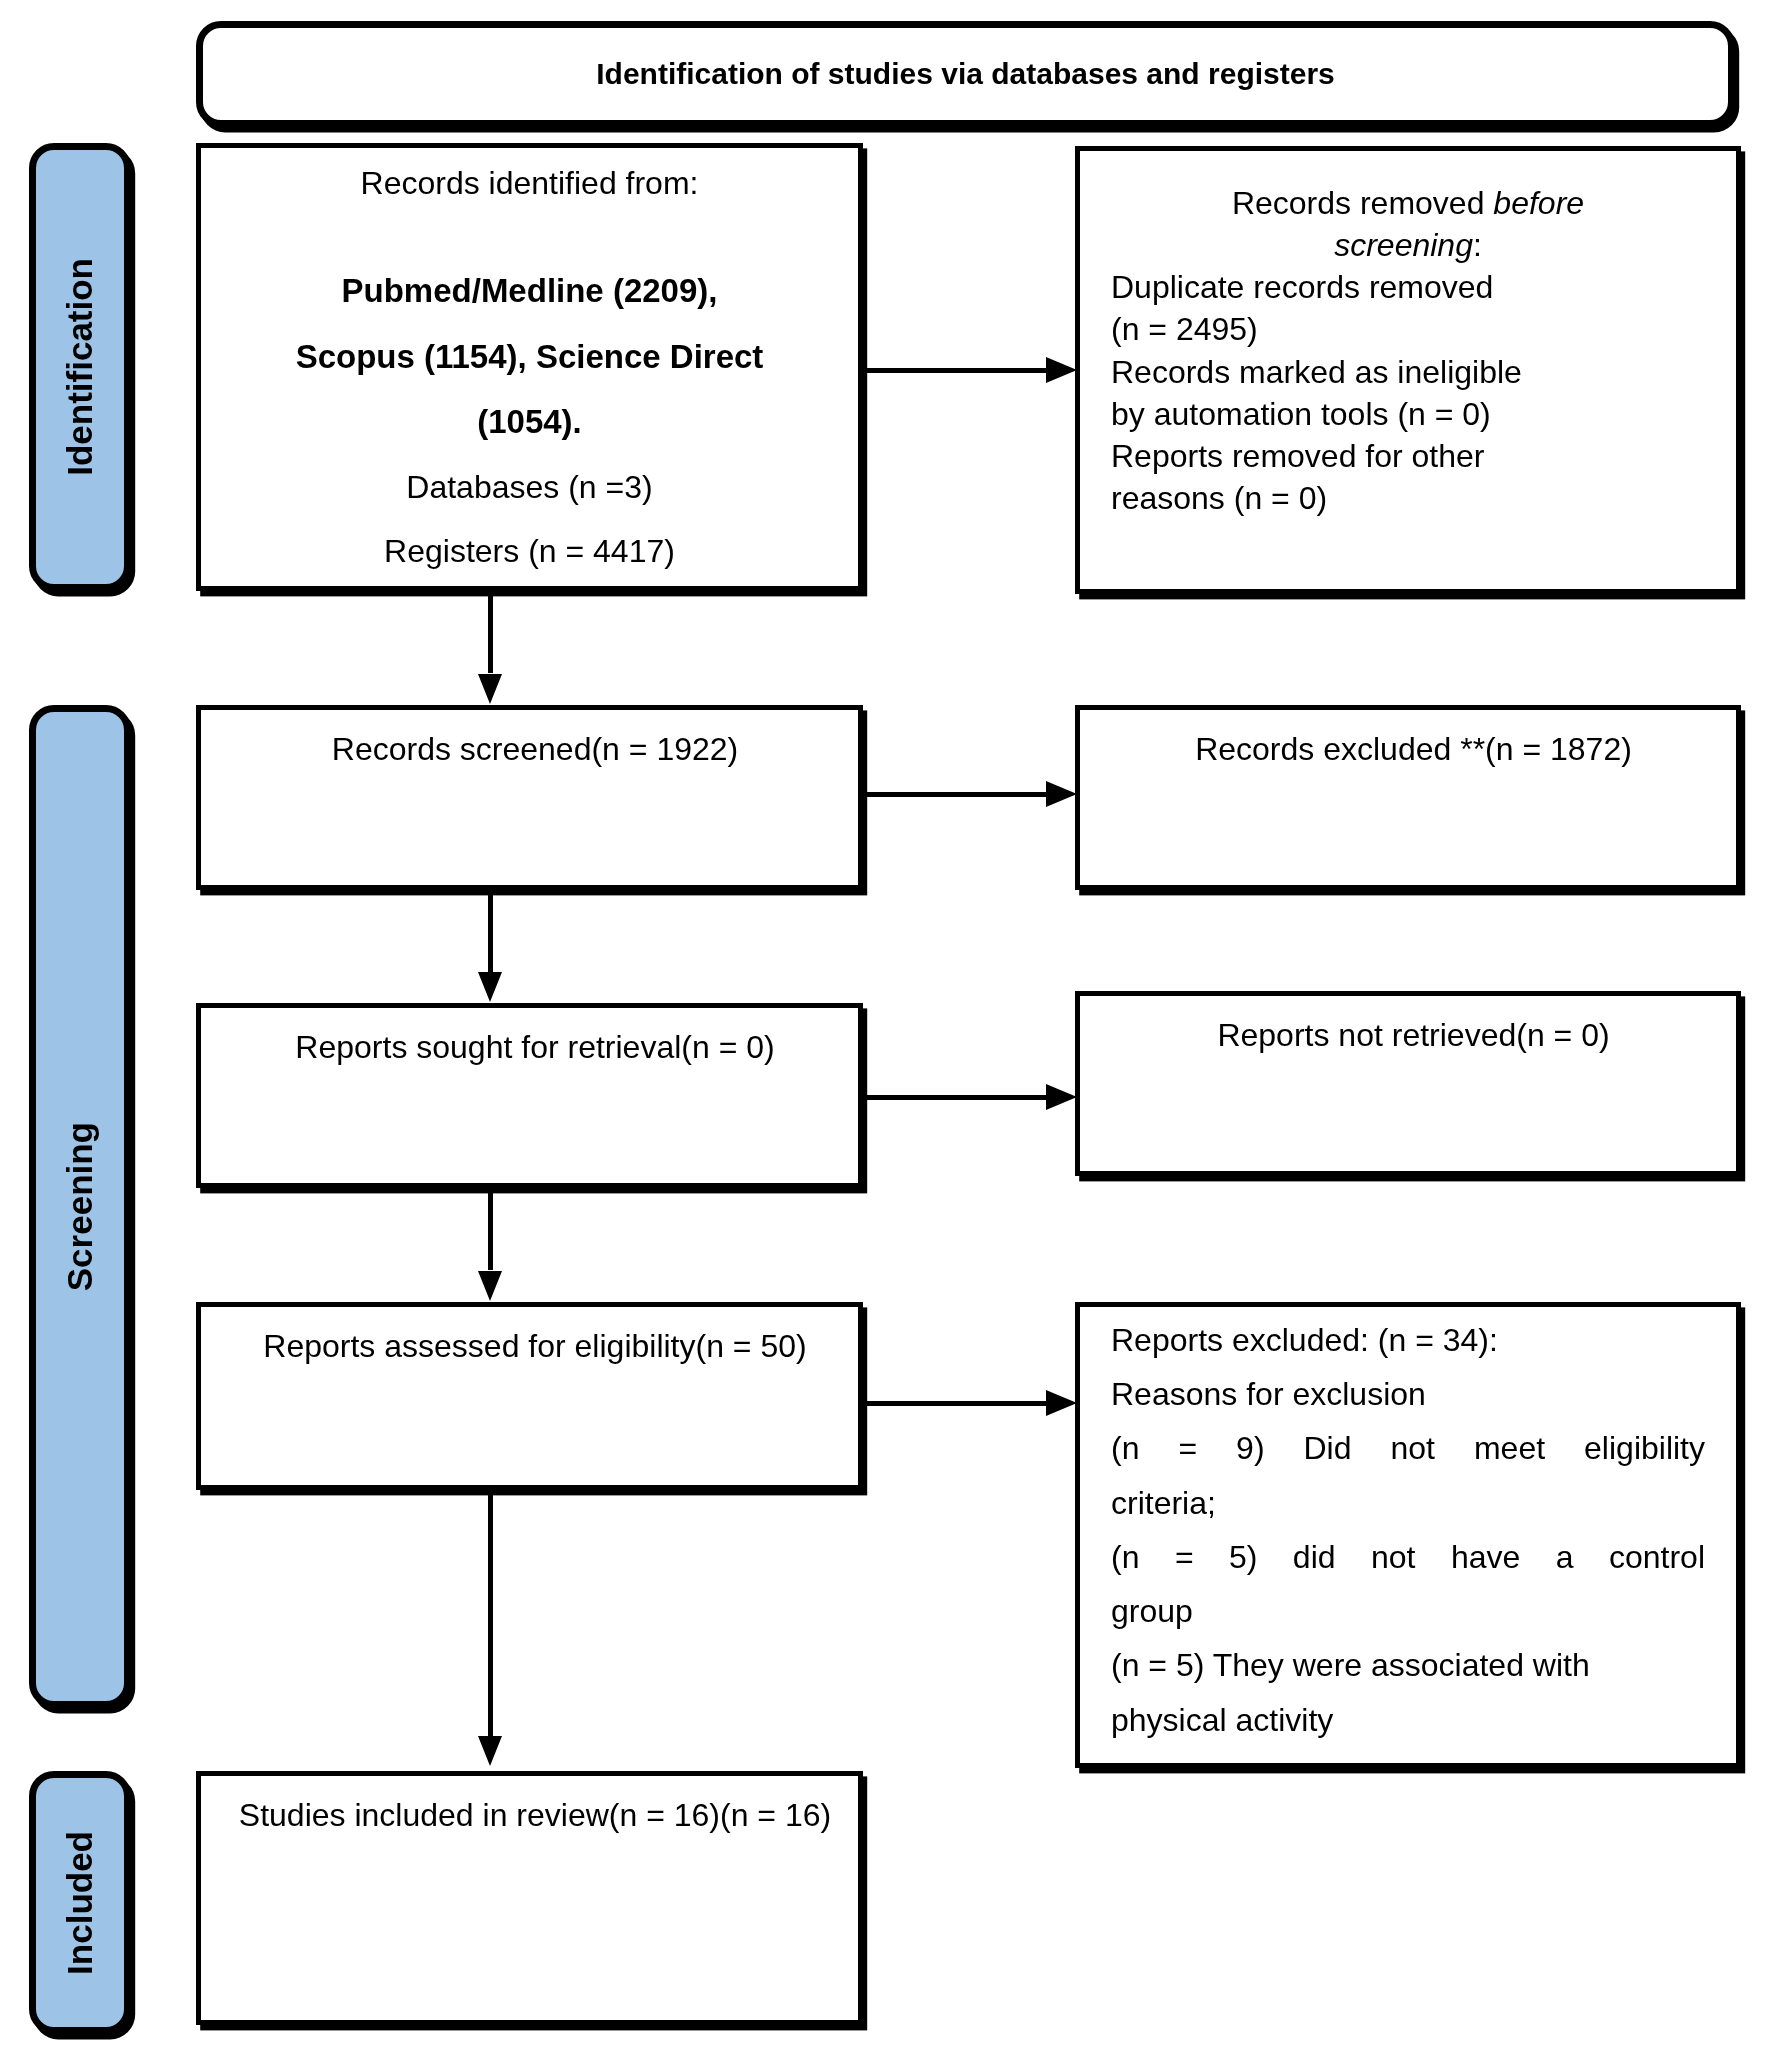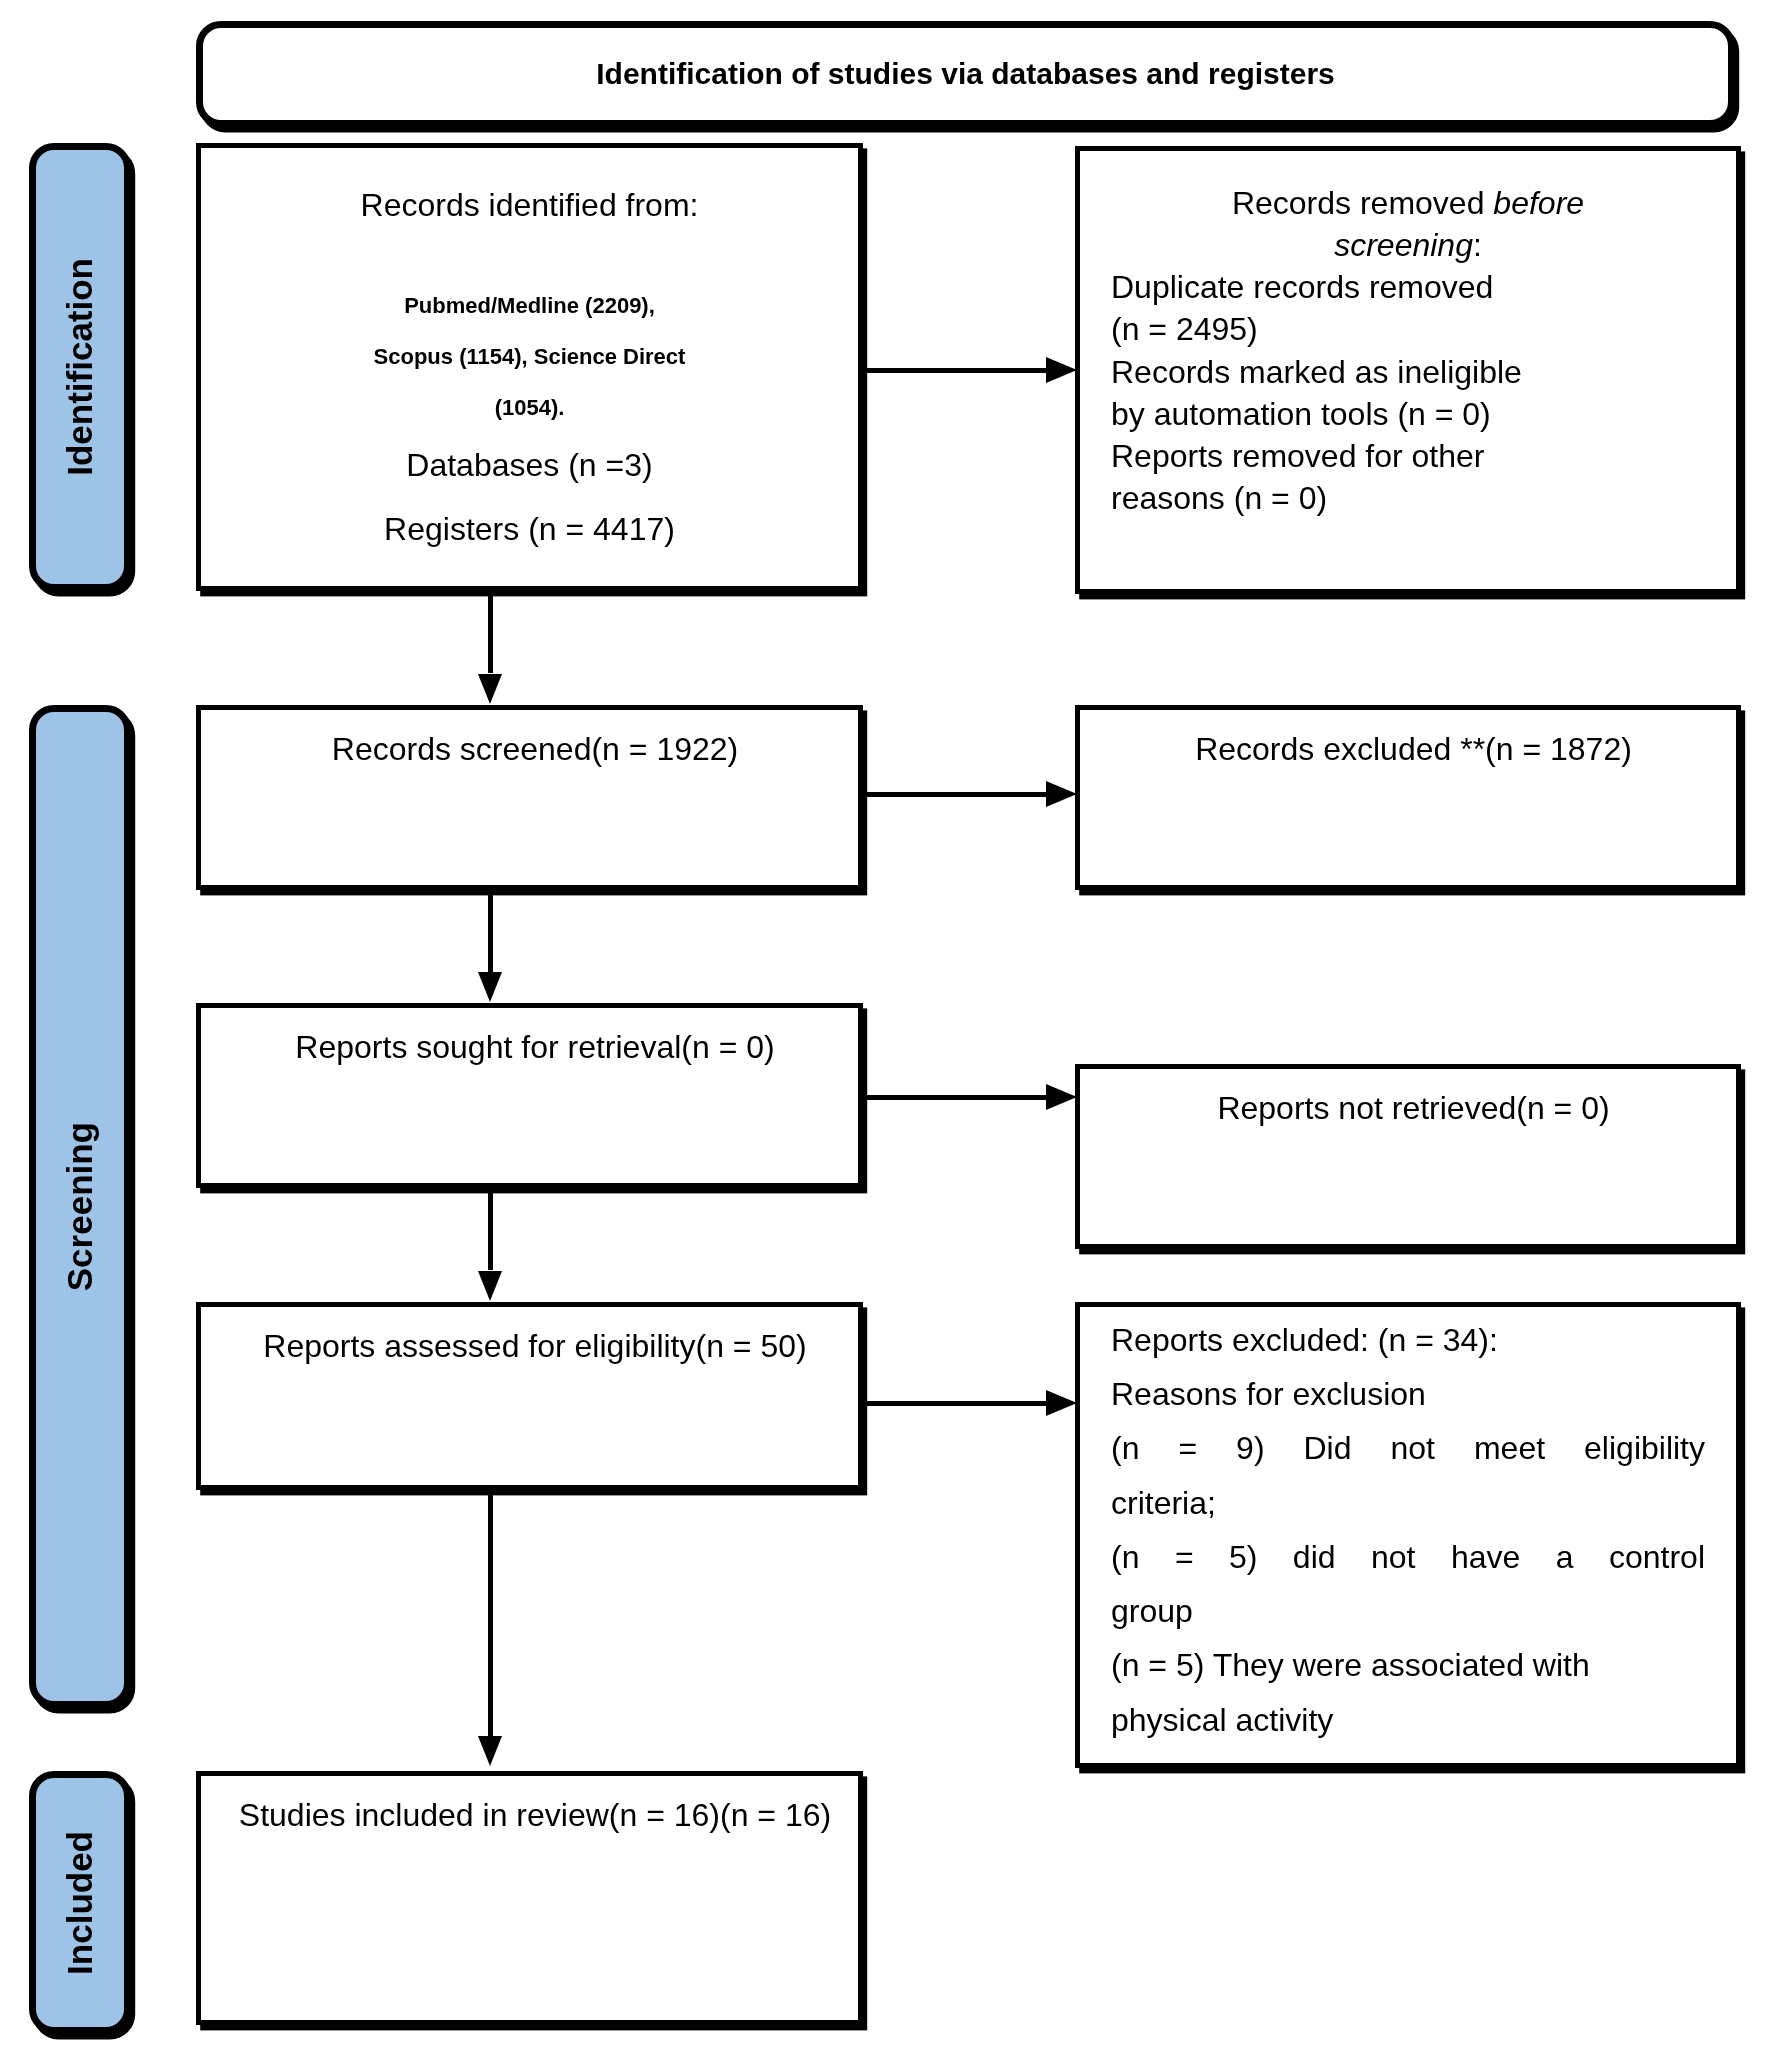--- a/index.html
+++ b/index.html
@@ -43,21 +43,21 @@
     text-align:center; padding:18px 24px;gap:22px;
   }
   .left-col {
     display:flex; flex-direction:row; justify-content:center;
     text-align:left; padding:18px 24px 18px 35px;
   }
   .top-col {
     display:flex; flex-direction:column; justify-content:flex-start;
     text-align:left; padding:12px 31px;
   }
-  .bold-line { font-weight:bold; font-size:22px; }
+  .bold-line { font-weight:bold; font-size:33px; }
   .intro-line { margin-bottom:43px; }
   .rm-head { text-align:center; max-width:418px; margin:10.7px auto 0 auto; }
   .it { font-style:italic; }
   .just { text-align:justify; text-align-last:justify; }
   .hline { position:absolute; height:4.8px; background:#000; }
   .hhead {
     position:absolute; width:0; height:0;
     border-top:13px solid transparent;
     border-bottom:13px solid transparent;
     border-left:31px solid #000;
@@ -116,21 +116,21 @@
   </div>
   <div class="box left-col" style="left:1075px; top:705px; width:666px; height:185px;">
     <div>Records excluded **</div>
     <div>(n = 1872)</div>
   </div>
 
   <div class="box left-col" style="left:196px; top:1003px; width:667px; height:185px;">
     <div>Reports sought for retrieval</div>
     <div>(n = 0)</div>
   </div>
-  <div class="box left-col" style="left:1075px; top:1064px; width:666px; height:185px;">
+  <div class="box left-col" style="left:1075px; top:991px; width:666px; height:185px;">
     <div>Reports not retrieved</div>
     <div>(n = 0)</div>
   </div>
 
   <div class="box left-col" style="left:196px; top:1302px; width:667px; height:188px;">
     <div>Reports assessed for eligibility</div>
     <div>(n = 50)</div>
   </div>
   <div class="box top-col" style="left:1075px; top:1302px; width:666px; height:466px;gap:12px;">
     <div>Reports excluded: (n = 34):</div>

